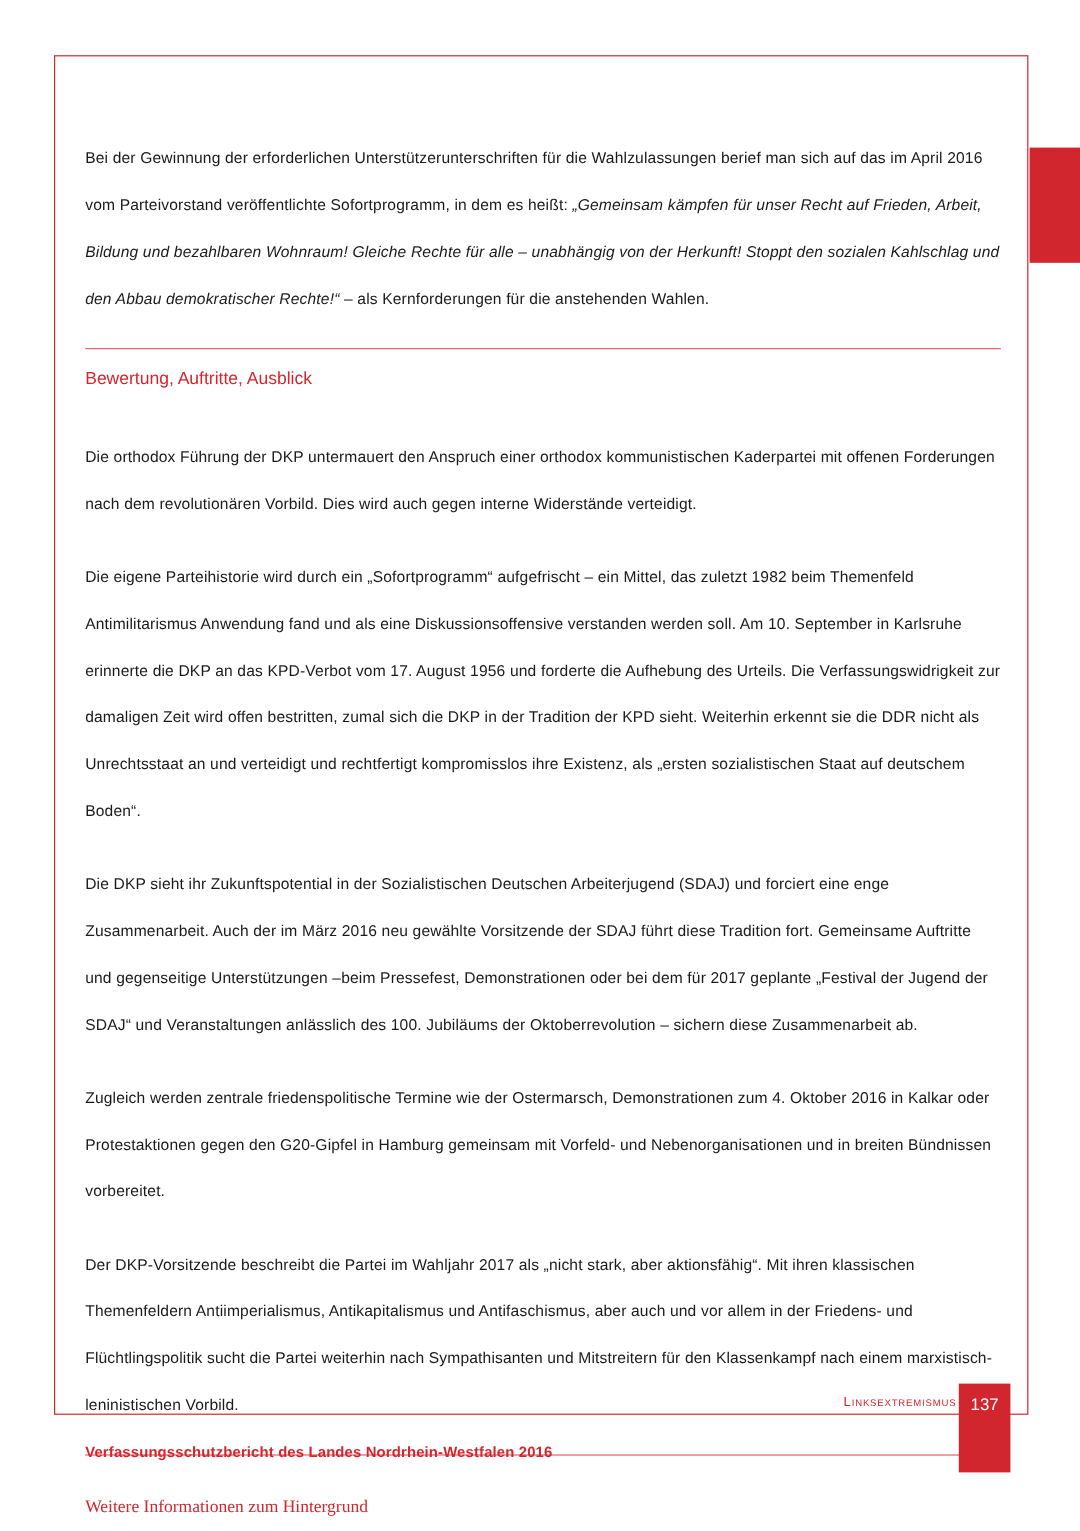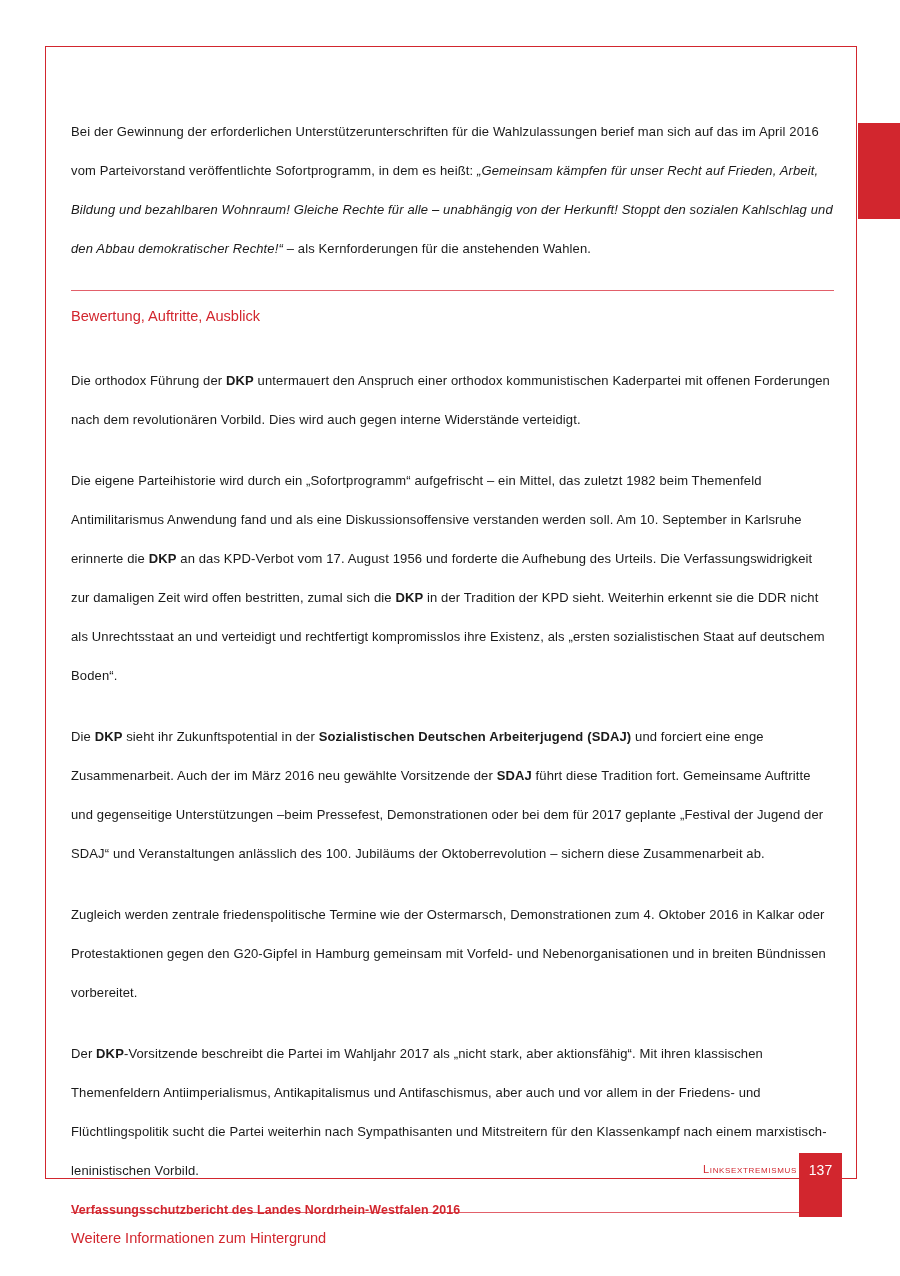--- a/index.html
+++ b/index.html
@@ -49,42 +49,42 @@
   p.body-text {
     font-size: 13px;
     line-height: 39px;
     margin: 0 0 22px 0;
     text-align: left;
     letter-spacing: 0.01em;
     color: #1a1a1a;
   }
   p.body-text:last-child { margin-bottom: 0; }
 
-  p.body-text b { font-weight: bold; }
+  p.body-text b { font-weight: normal; }
   p.body-text i { font-style: italic; }
 
   
   .rule {
     height: 0;
     border-top: 1.4px solid #e2606a;
     margin: 0;
     width: 100%;
   }
   .section-head {
     color: #d2262e;
     font-size: 14.6px;
     line-height: 22px;
     margin: 0;
     padding: 0;
     font-weight: normal;
   }
   .head-block-1 { margin-top: 10px; }
   .head-block-1 .section-head { margin-top: 14px; }
   .head-block-2 { margin-top: 16px; }
-  .head-block-2 .section-head { margin-top: 14px; }
+  .head-block-2 .section-head { margin-top: 32px; font-family: Liberation Serif, serif; }
 
   
   .link-line {
     margin-top: 34px;
     display: flex;
     align-items: center;
     font-size: 14.6px;
     line-height: 22px;
     gap: 23px;
   }
@@ -108,21 +108,21 @@
     color: #d2262e;
     font-size: 11px;
     font-variant: small-caps;
     letter-spacing: 0.06em;
   }
   .page-number-box {
     position: absolute;
     left: 799px;
     top: 1153px;
     width: 43px;
-    height: 64px;
+    height: 74px;
     background: #d2262e;
     color: #ffffff;
     font-size: 14px;
     display: flex;
     align-items: flex-start;
     justify-content: center;
     padding-top: 9px;
     box-sizing: border-box;
   }
   .footer-note {

